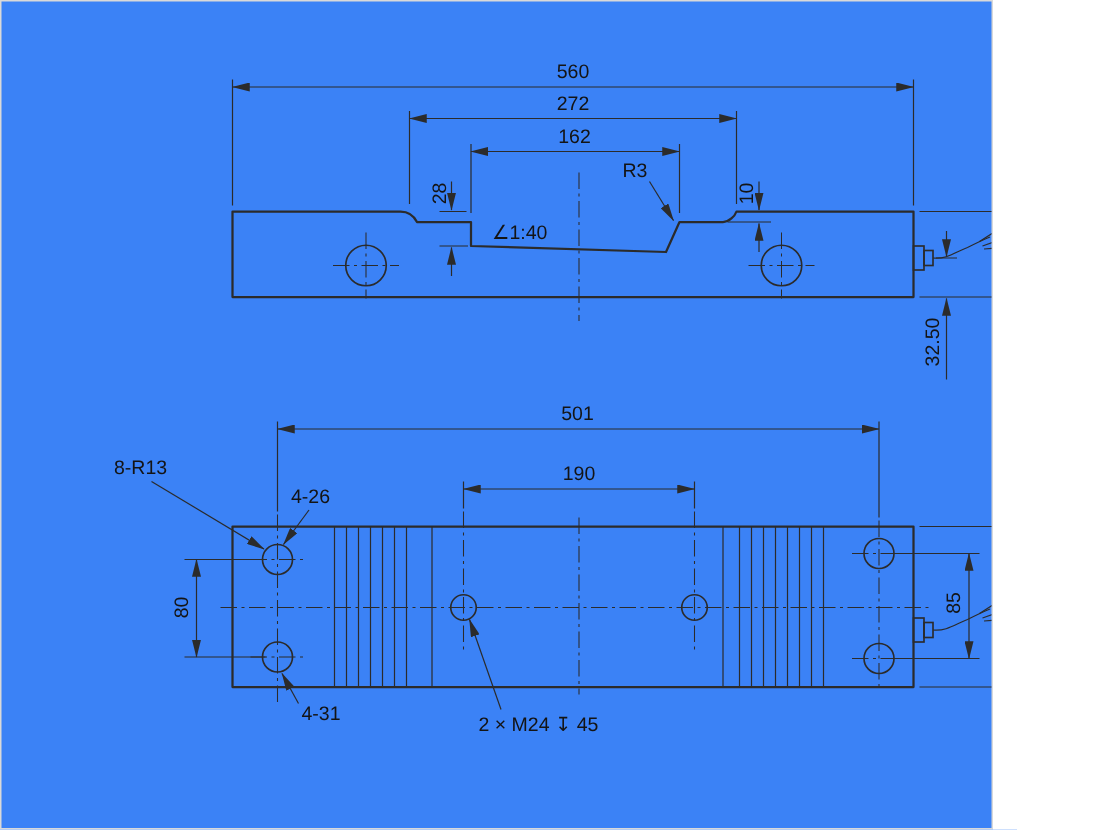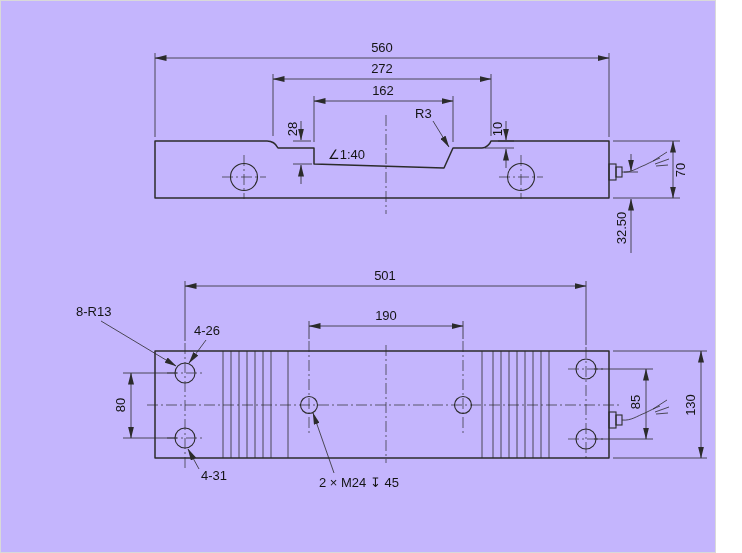--- a/index.html
+++ b/index.html
@@ -1,18 +1,18 @@
 <!DOCTYPE html>
 <html><head>
 <meta charset="utf-8">
 <style>
   html,body{margin:0;padding:0;background:#ffffff;}
   .canvas{
-    width:716px;height:553px;box-sizing:border-box;position:relative;
-    background:#c4b5fd;border:1px solid #d9d9d9;overflow:hidden;
+    width:662px;height:553px;box-sizing:border-box;position:relative;
+    background:#3b82f6;border:1px solid #d9d9d9;overflow:hidden;
     font-family:"Liberation Sans",sans-serif;
   }
   svg{display:block}
   .ol{fill:none;stroke:#2b2b2b;stroke-width:1.5;stroke-linejoin:round}   
   .md{fill:none;stroke:#2b2b2b;stroke-width:1.1}                         
   .tn{fill:none;stroke:#2b2b2b;stroke-width:0.8}                         
   .cl{fill:none;stroke:#2b2b2b;stroke-width:0.7;stroke-dasharray:11 3 2 3} 
   .dim{fill:none;stroke:#2b2b2b;stroke-width:0.8;marker-start:url(#arw);marker-end:url(#arw)}
   .ae{fill:none;stroke:#2b2b2b;stroke-width:0.8;marker-end:url(#arw)}
   text{font-family:"Liberation Sans",sans-serif;font-size:13px;fill:#141414}

